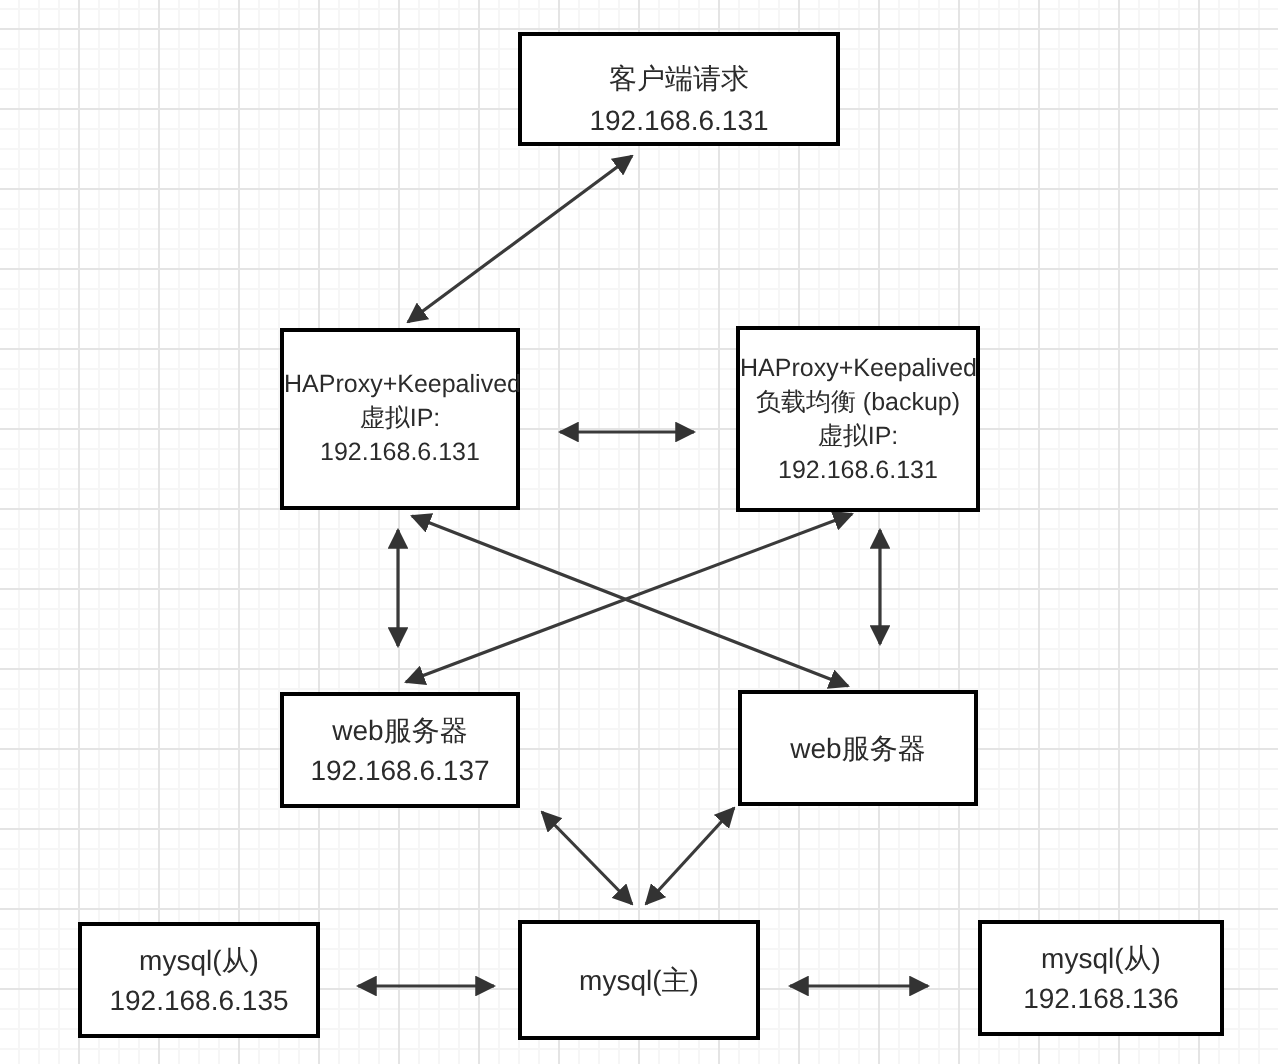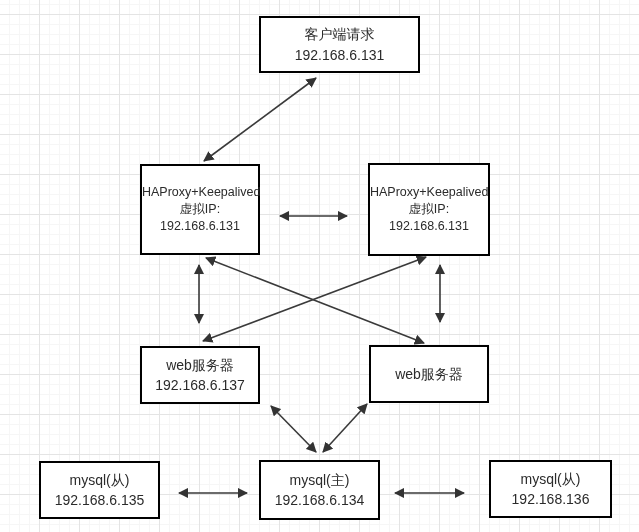--- a/index.html
+++ b/index.html
@@ -33,21 +33,21 @@
     flex-direction: column;
     align-items: center;
     justify-content: center;
     text-align: center;
     z-index: 2;
     font-size: 14px;
     line-height: 20px;
   }
   .node .nline { width: 100%; white-space: nowrap; }
   #n-haproxy-master, #n-haproxy-backup { font-size: 12.5px; line-height: 17px; }
-  #n-client { line-height: 21px; }
+  #n-client { line-height: 21px; justify-content: flex-end; }
   #n-client        { left: 259px; top: 16px;  width: 161px; height: 57px; }
   #n-haproxy-master{ left: 140px; top: 164px; width: 120px; height: 91px; }
   #n-haproxy-backup{ left: 368px; top: 163px; width: 122px; height: 93px; }
   #n-web-1         { left: 140px; top: 346px; width: 120px; height: 58px; }
   #n-web-2         { left: 369px; top: 345px; width: 120px; height: 58px; }
   #n-mysql-slave-1 { left: 39px;  top: 461px; width: 121px; height: 58px; }
   #n-mysql-master  { left: 259px; top: 460px; width: 121px; height: 60px; }
   #n-mysql-slave-2 { left: 489px; top: 460px; width: 123px; height: 58px; }
 </style>
 </head>
@@ -81,41 +81,41 @@
   </div>
 
   <div class="node" id="n-haproxy-master">
     <div class="nline">HAProxy+Keepalived</div>
     <div class="nline">虚拟IP:</div>
     <div class="nline">192.168.6.131</div>
   </div>
 
   <div class="node" id="n-haproxy-backup">
     <div class="nline">HAProxy+Keepalived</div>
+    <div class="nline">负载均衡 (backup)</div>
     <div class="nline">虚拟IP:</div>
     <div class="nline">192.168.6.131</div>
   </div>
 
   <div class="node" id="n-web-1">
     <div class="nline">web服务器</div>
     <div class="nline">192.168.6.137</div>
   </div>
 
   <div class="node" id="n-web-2">
     <div class="nline">web服务器</div>
   </div>
 
   <div class="node" id="n-mysql-slave-1">
     <div class="nline">mysql(从)</div>
     <div class="nline">192.168.6.135</div>
   </div>
 
   <div class="node" id="n-mysql-master">
     <div class="nline">mysql(主)</div>
-    <div class="nline">192.168.6.134</div>
   </div>
 
   <div class="node" id="n-mysql-slave-2">
     <div class="nline">mysql(从)</div>
     <div class="nline">192.168.136</div>
   </div>
 
 </div>
 
 </body></html>

